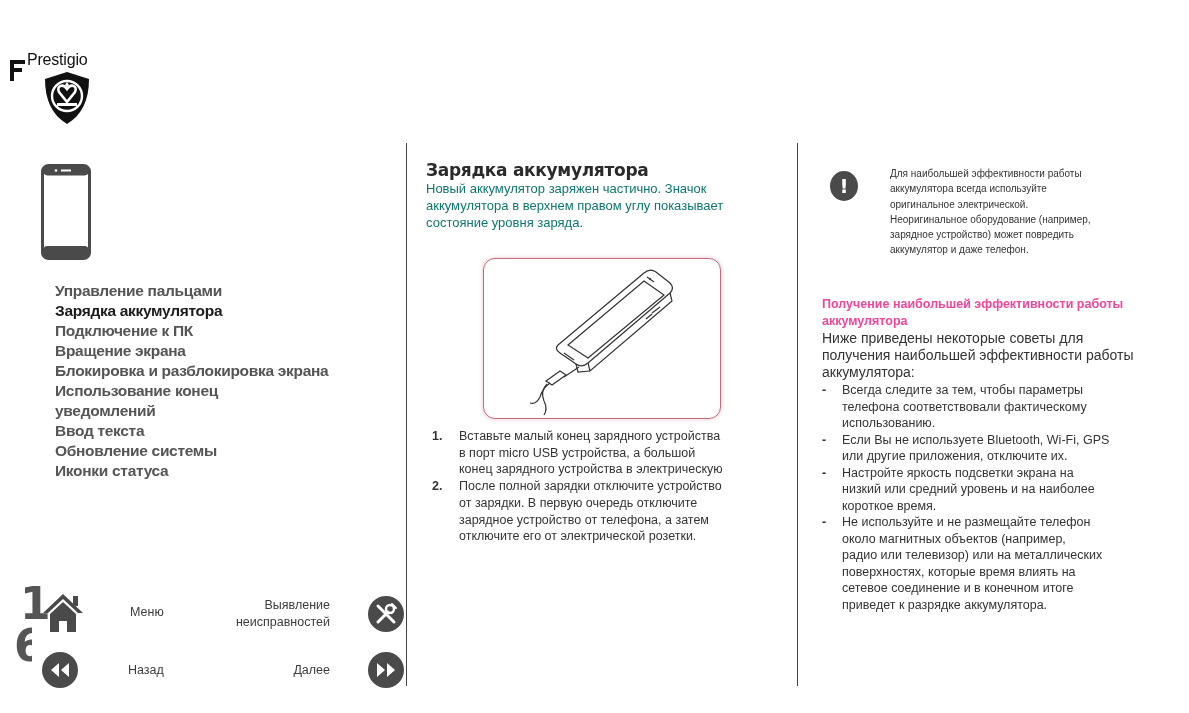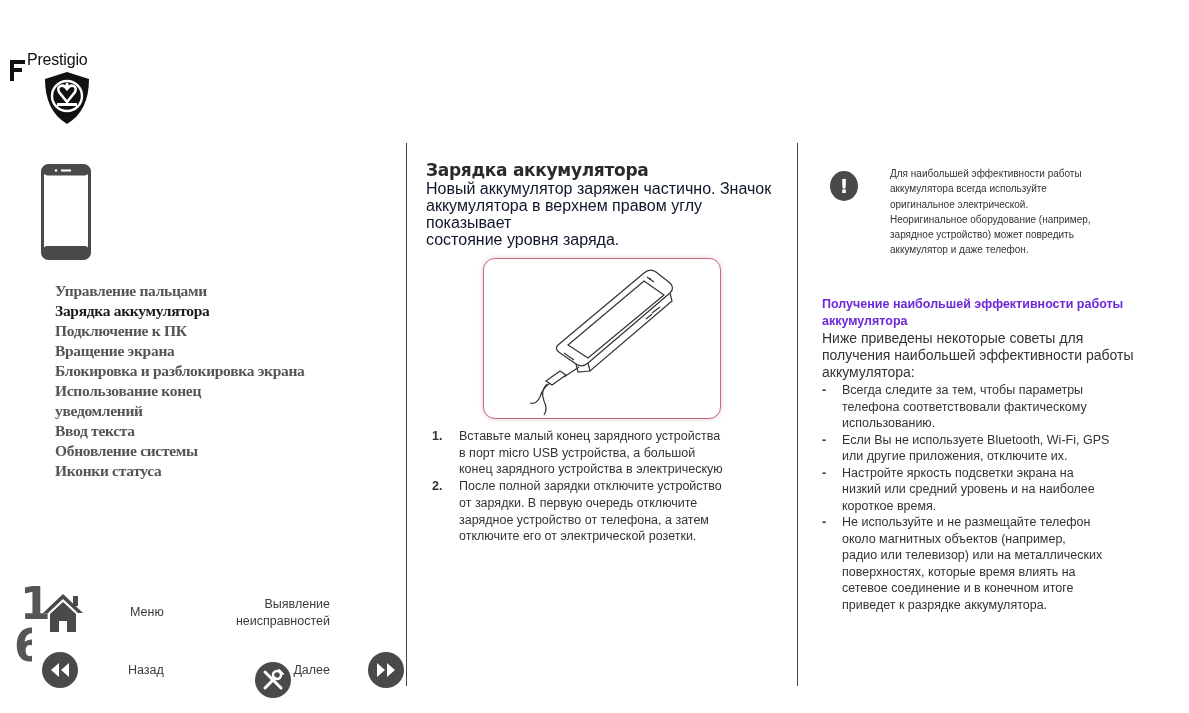--- a/index.html
+++ b/index.html
@@ -10,45 +10,45 @@
 
   
   .logo-f { left: 8px; top: 58px; width: 18px; height: 24px; }
   .logo-brand { left: 27px; top: 51px; font-size: 16px; color: #111; letter-spacing: -0.2px; }
   .logo-shield { left: 42px; top: 70px; width: 50px; height: 56px; }
 
   .phone-icon { left: 41px; top: 164px; width: 50px; height: 96px; }
 
   
   .nav { left: 55px; top: 281px; width: 350px; }
-  .nav-item { display: block; font-family: Liberation Serif, serif; font-weight: bold; font-size: 15.5px; line-height: 20px; color: #555555; cursor: pointer; letter-spacing: -0.3px; }
+  .nav-item { display: block; font-family: Liberation Sans, sans-serif; font-weight: bold; font-size: 15.5px; line-height: 20px; color: #555555; cursor: pointer; letter-spacing: -0.3px; }
   .nav-item.active { color: #1b1b1b; }
 
   
   .bg-num { font-family: "DejaVu Sans", sans-serif; font-weight: bold; color: #555; font-size: 44px; line-height: 44px; }
   .bnav-btn { display: flex; align-items: center; cursor: pointer; gap: 32px; }
   .bnav-label { font-size: 12.5px; color: #3c3c3c; }
   .circle-icon { width: 34px; height: 34px; border-radius: 50%; background: #4a4a4a; display: flex; align-items: center; justify-content: center; }
 
   
   .divider { width: 1px; background: #444; top: 143px; height: 543px; }
 
   
   .mid { left: 426px; top: 160px; width: 350px; }
   .h-title { font-family: "DejaVu Sans", sans-serif; font-weight: bold; font-size: 17px; color: #2a2a2a; line-height: 20px; letter-spacing: -0.3px; }
-  .body-text { font-size: 16px; line-height: 17px; color: #0f172a; }
+  .body-text { font-size: 13px; line-height: 17px; color: #0f766e; }
   .figure { left: 483px; top: 258px; width: 238px; height: 161px; border: 1px solid #c66a7a; border-radius: 12px; box-shadow: 0 0 4px rgba(190,90,110,0.35); background: #fff; }
   .steps { left: 432px; top: 428px; width: 350px; }
   .step { display: flex; font-size: 12.5px; line-height: 16.7px; color: #333; }
   .step-num { width: 27px; font-weight: bold; flex-shrink: 0; }
 
   
   .note-icon { left: 830px; top: 171px; width: 28px; height: 30px; border-radius: 50%; background: #4a4a4a; display: flex; align-items: center; justify-content: center; color: #fff; font-weight: bold; font-size: 20px; font-family: "DejaVu Sans", sans-serif; }
   .note-text { left: 890px; top: 166px; width: 280px; font-size: 10px; line-height: 15.3px; color: #333; }
-  .right-sub { left: 822px; top: 296px; width: 365px; font-size: 12.5px; line-height: 17px; color: #6d28d9; font-weight: bold; }
+  .right-sub { left: 822px; top: 296px; width: 365px; font-size: 12.5px; line-height: 17px; color: #ec4899; font-weight: bold; }
   .right-intro { left: 822px; top: 330px; width: 340px; font-size: 14px; line-height: 17px; color: #333; }
   .tips { left: 822px; top: 382px; width: 365px; }
   .tip { display: flex; font-size: 12.5px; line-height: 16.5px; color: #333; }
   .tip-dash { width: 20px; flex-shrink: 0; font-weight: bold; }
 </style>
 </head>
 <body>
 
 <svg class="abs logo-f" viewBox="0 0 18 24">
   <path d="M2 2 H17 V6 H6 V10 H14 V14 H6 V23 H2 Z" fill="#111"></path>
@@ -89,21 +89,21 @@
 
 <div class="abs bnav-btn" style="left:42px; top:592px;">
   <svg width="42" height="40" viewBox="0 0 42 40">
     <path d="M21 2 L41 21 L36 21 L21 7 L6 21 L1 21 Z" fill="#4a4a4a"></path>
     <rect x="31" y="4" width="5" height="10" fill="#4a4a4a"></rect>
     <path d="M8 22 L21 10 L34 22 L34 40 L25 40 L25 29 L17 29 L17 40 L8 40 Z" fill="#4a4a4a"></path>
   </svg>
   <span class="bnav-label" style="margin-left:14px;">Меню</span>
 </div>
 
-<div class="abs bnav-btn" style="left:210px; top:596px;flex-direction:column;">
+<div class="abs bnav-btn" style="left:210px; top:596px;">
   <div style="text-align:right; width:120px; line-height:17px;">
     <div class="bnav-label">Выявление</div>
     <div class="bnav-label">неисправностей</div>
   </div>
   <div class="circle-icon" style="margin-left:6px; width:36px; height:36px;">
     <svg width="24" height="24" viewBox="0 0 24 24">
       <path d="M4 20 L14 10" stroke="#fff" stroke-width="3" stroke-linecap="round"></path>
       <circle cx="16" cy="7" r="4" fill="none" stroke="#fff" stroke-width="2.5"></circle>
       <path d="M4 4 L20 20" stroke="#fff" stroke-width="3" stroke-linecap="round"></path>
       <path d="M18 2 L22 6" stroke="#fff" stroke-width="2" stroke-linecap="round"></path>

